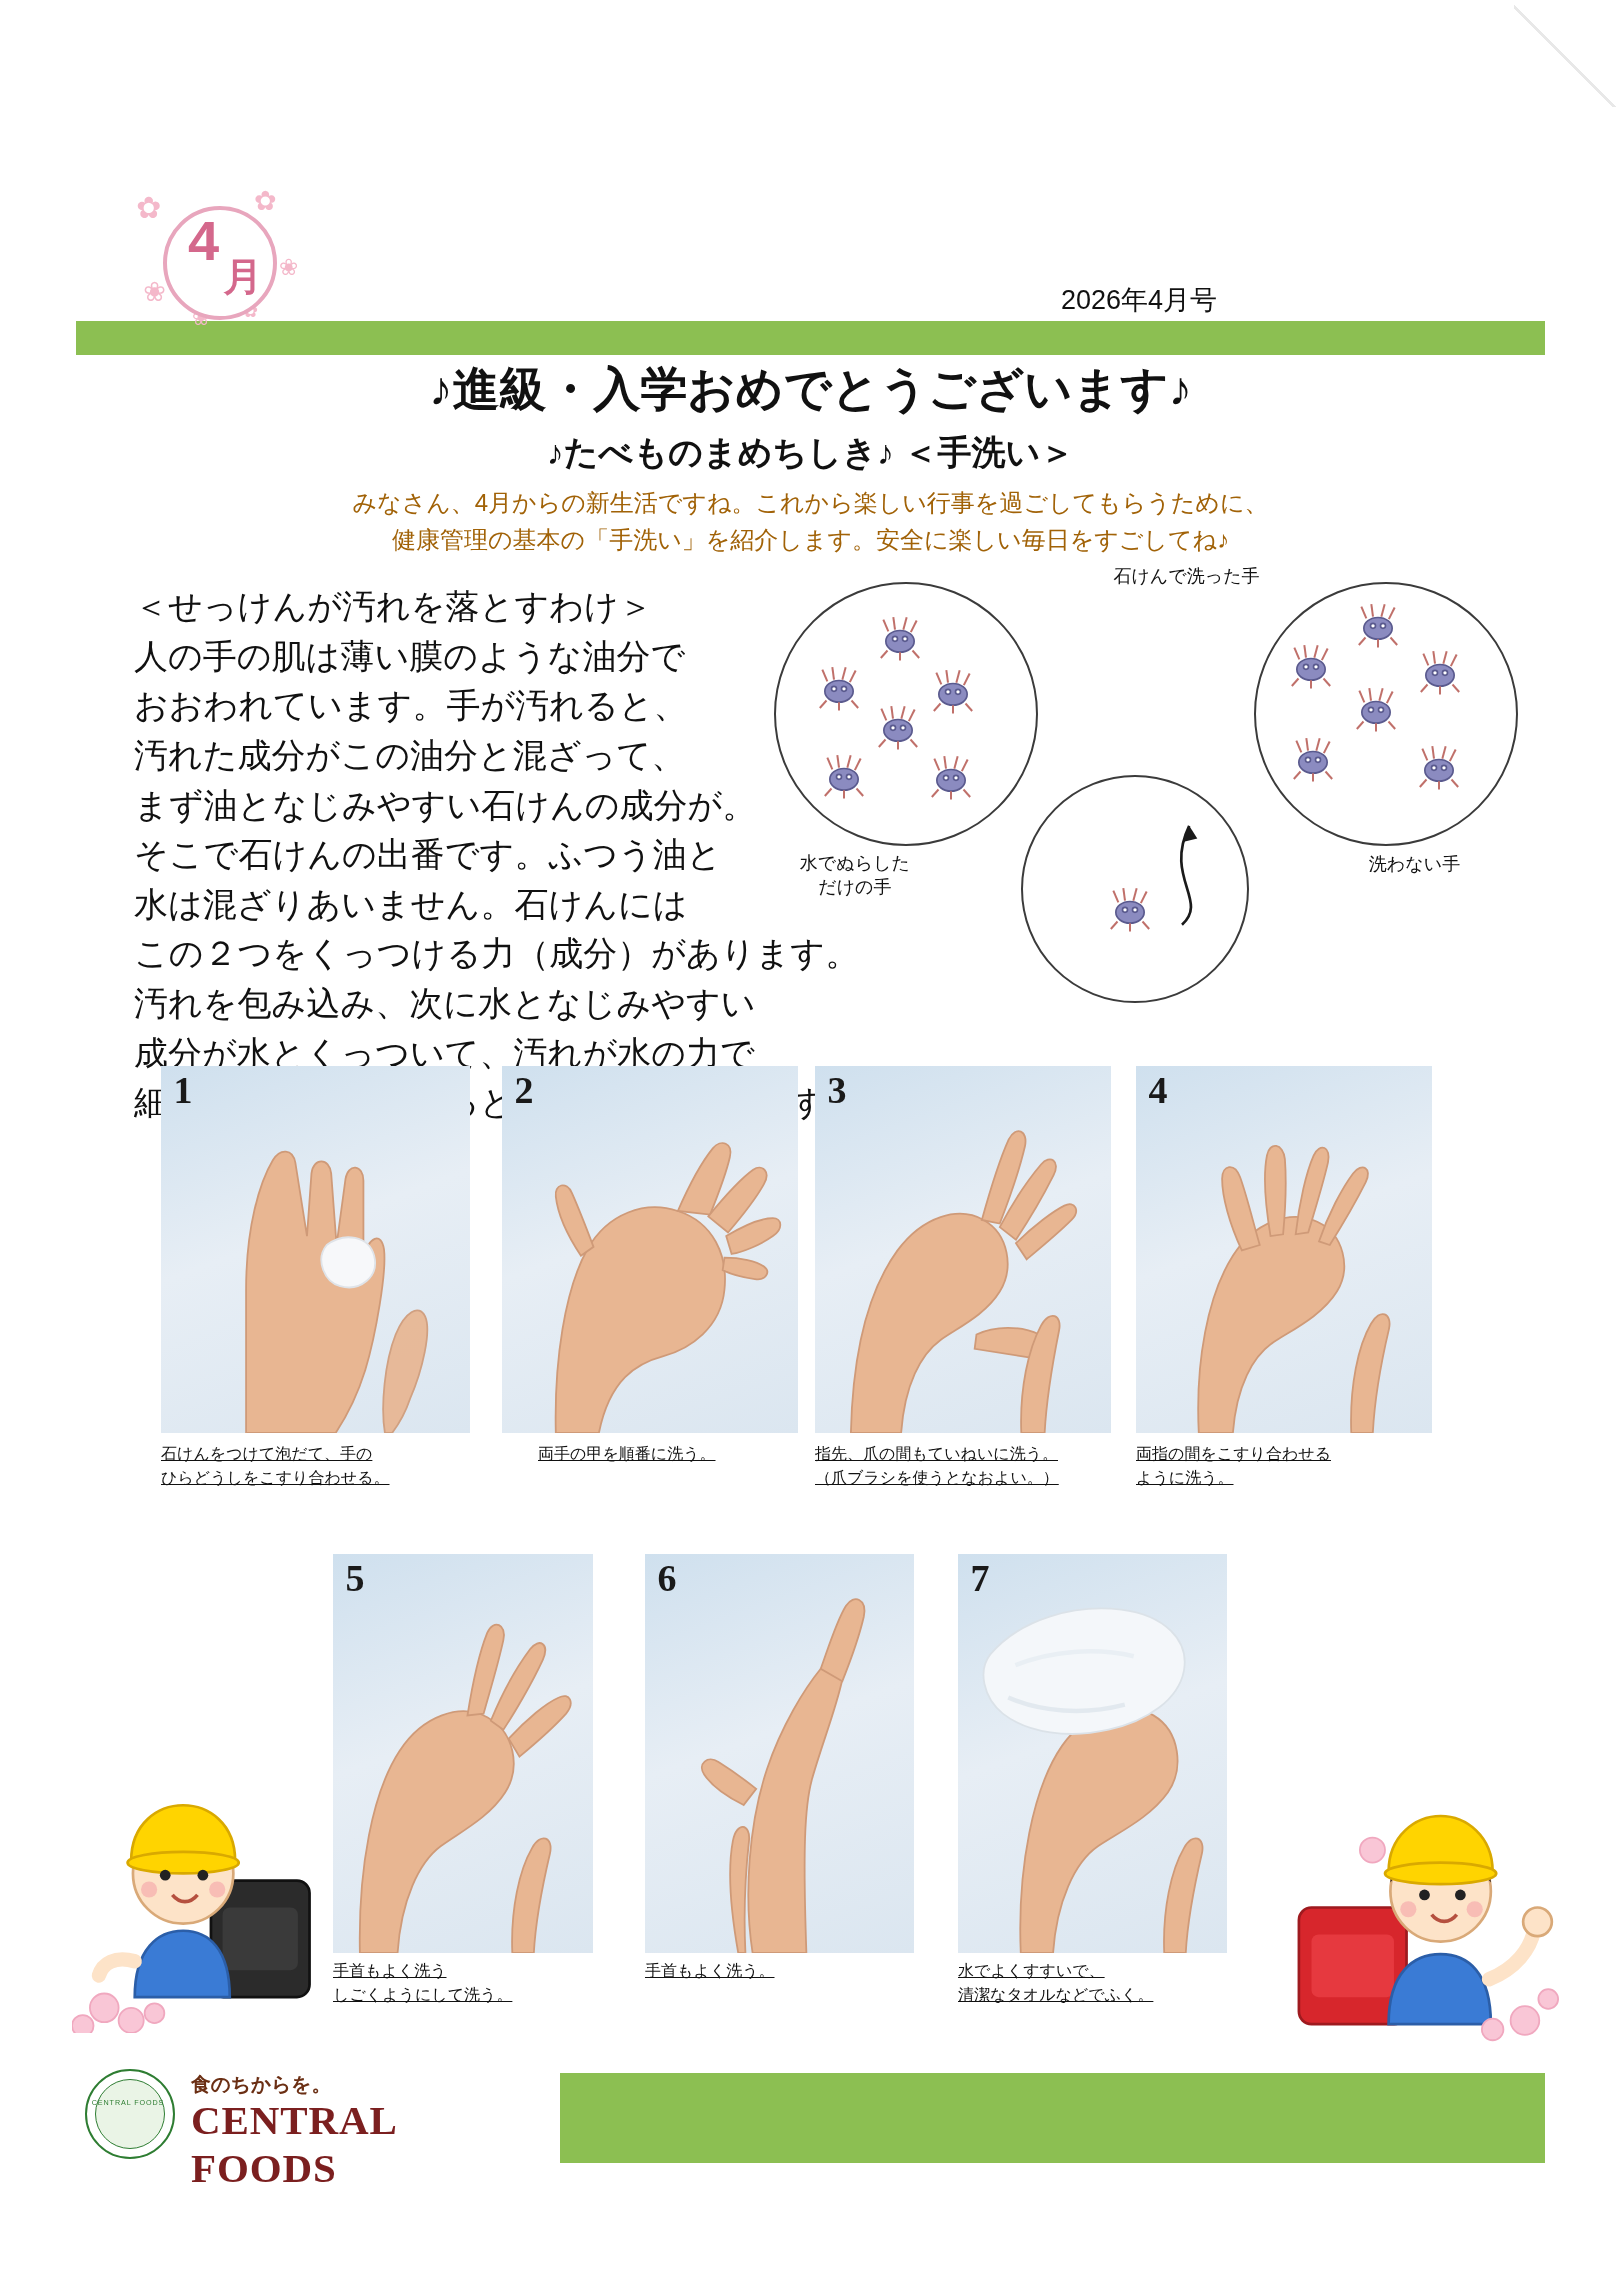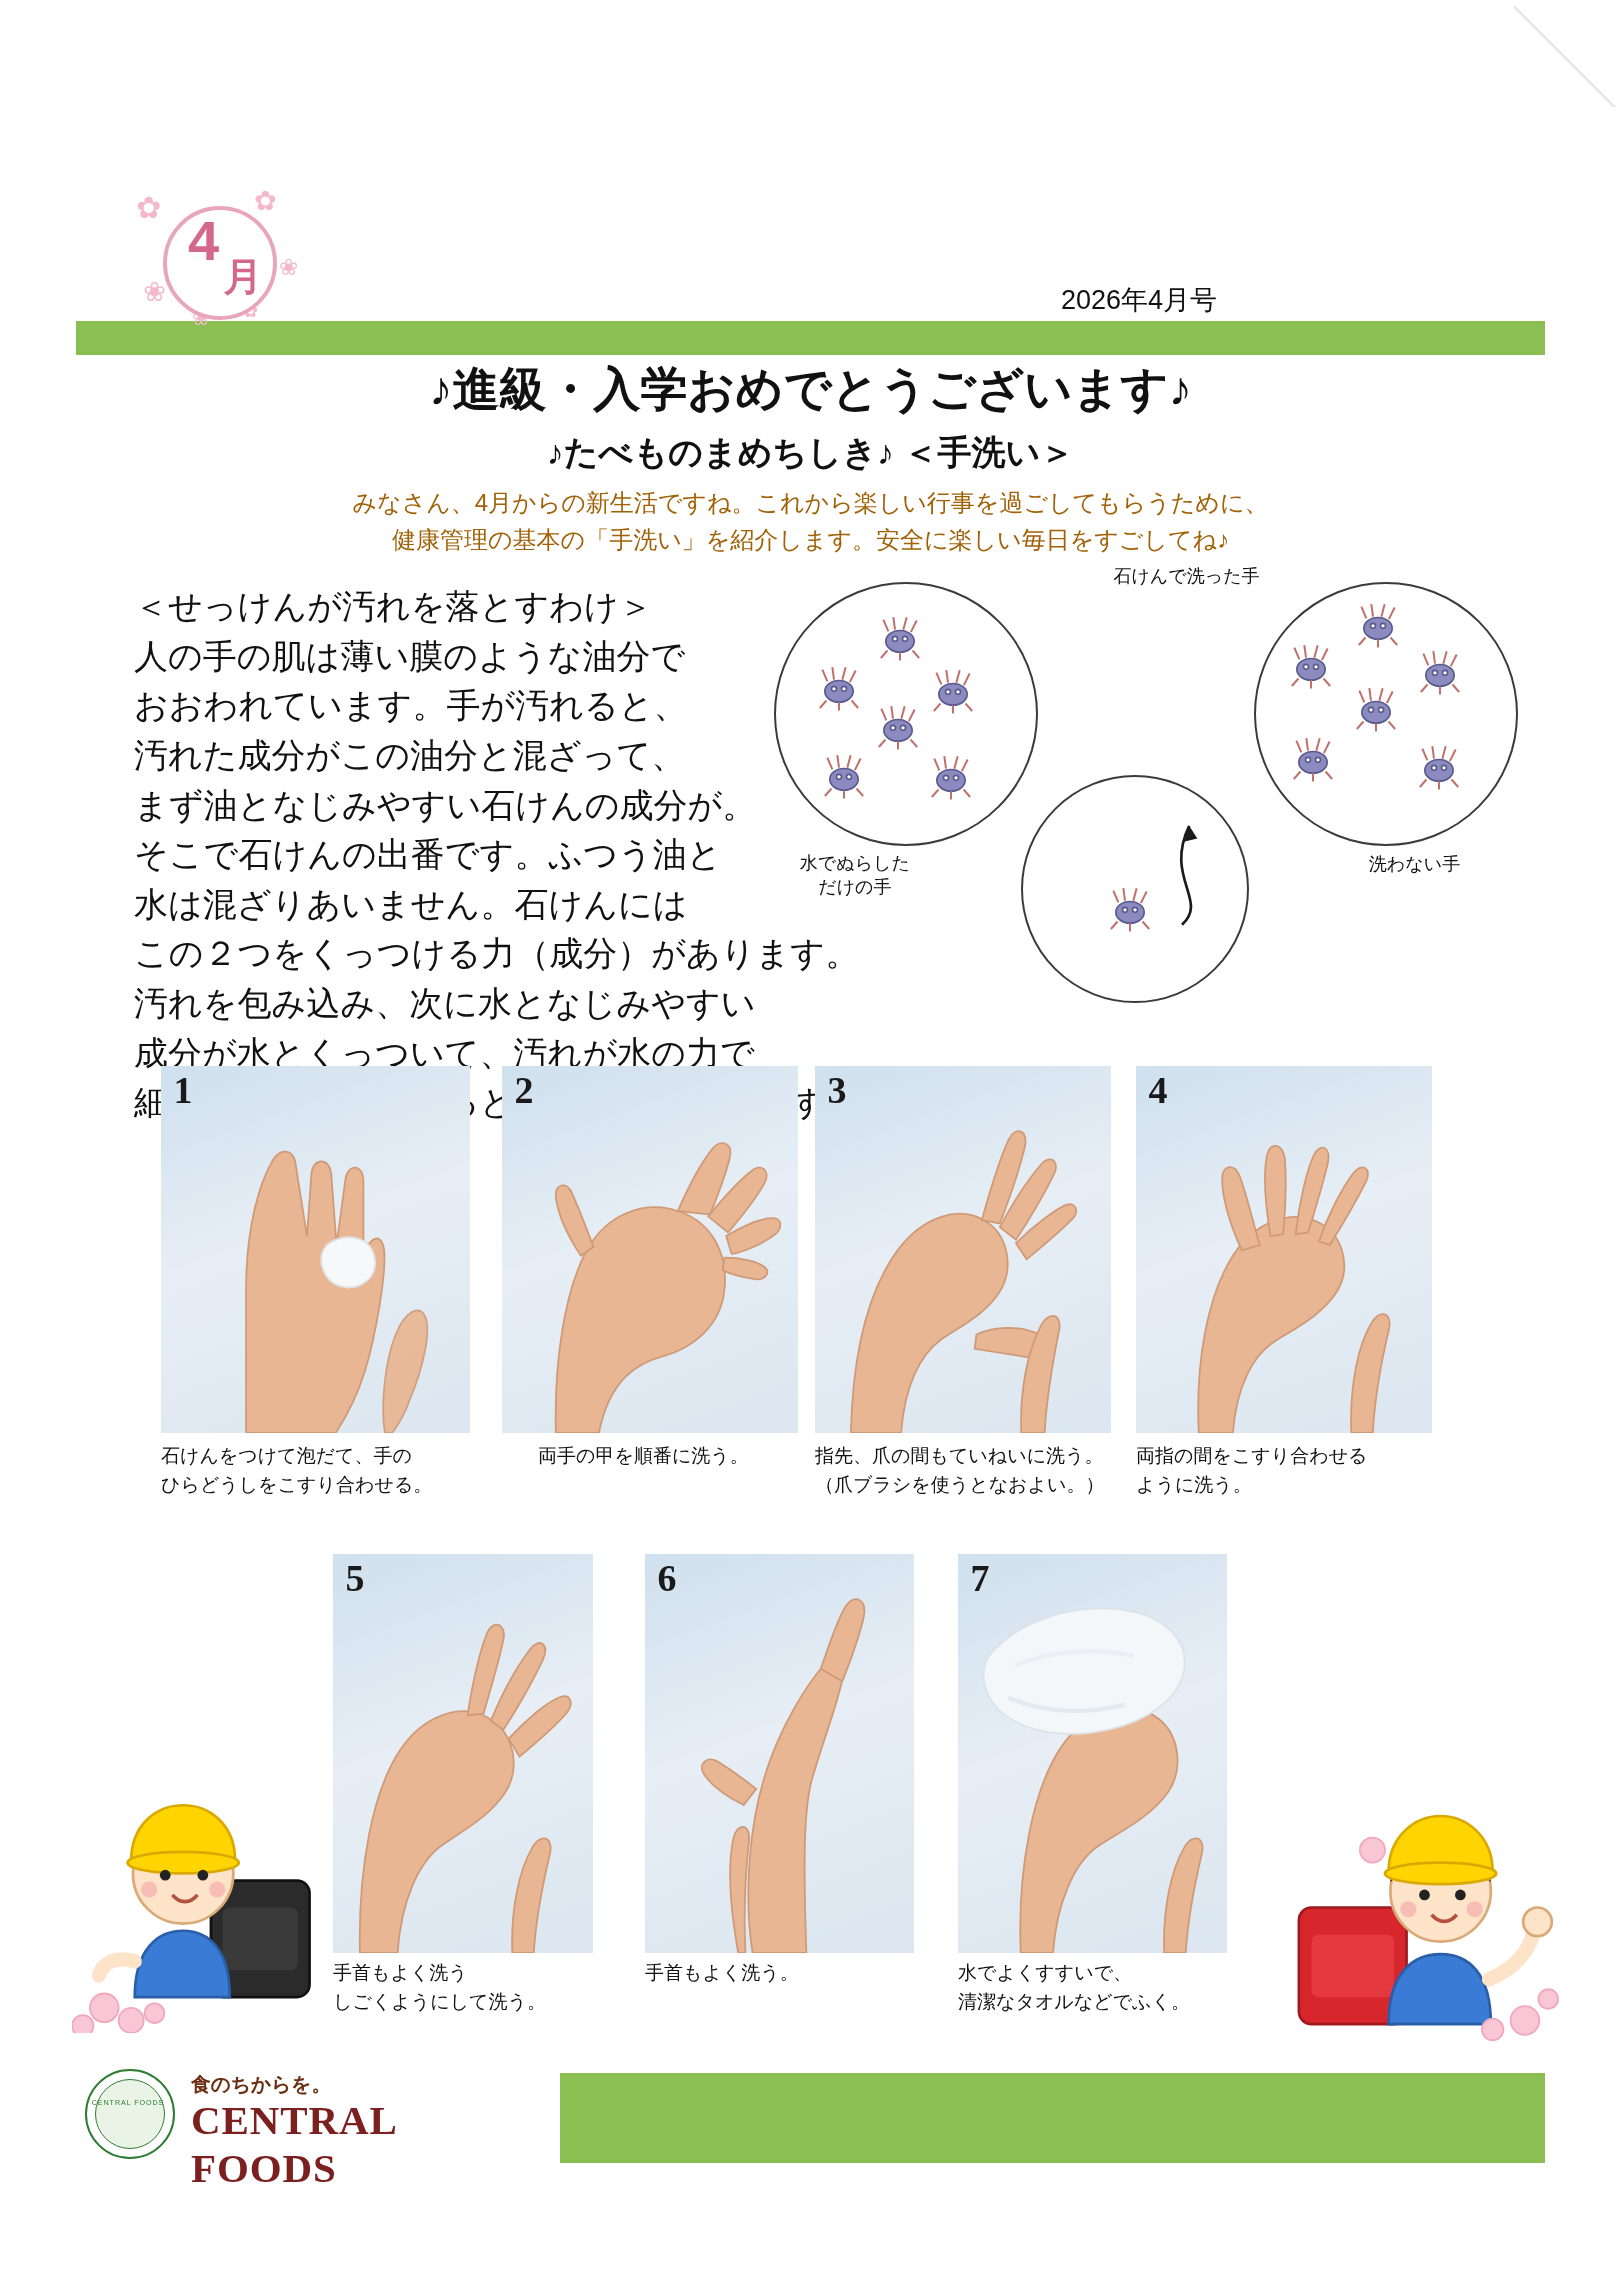--- a/index.html
+++ b/index.html
@@ -86,21 +86,21 @@
   .steps{position:absolute;left:0;top:1066px;width:1621px;}
   .step{position:absolute;}
   .photo{
     position:absolute;border:0;overflow:hidden;
     background:linear-gradient(160deg,#cfe0ee 0%,#e7eef5 45%,#dbe6f0 100%);
   }
   .photo .num{
     position:absolute;left:12.5px;top:1.8px;font-size:38px;font-weight:bold;color:#1a1a1a;
     font-family:"Liberation Serif","DejaVu Serif",serif;
   }
-  .scap{position:absolute;font-size:19px;line-height:1.5;color:#111;}
+  .scap{position:absolute;font-size:16px;line-height:1.5;color:#111;text-decoration:underline;}
 
   
   .handart{position:absolute;inset:0;}
   .handart svg{display:block;width:100%;height:100%;}
 
   
   .kid{position:absolute;}
   .footer-bar{
     position:absolute;left:560px;top:2073px;width:985px;height:90px;background:#8cbf52;
   }

